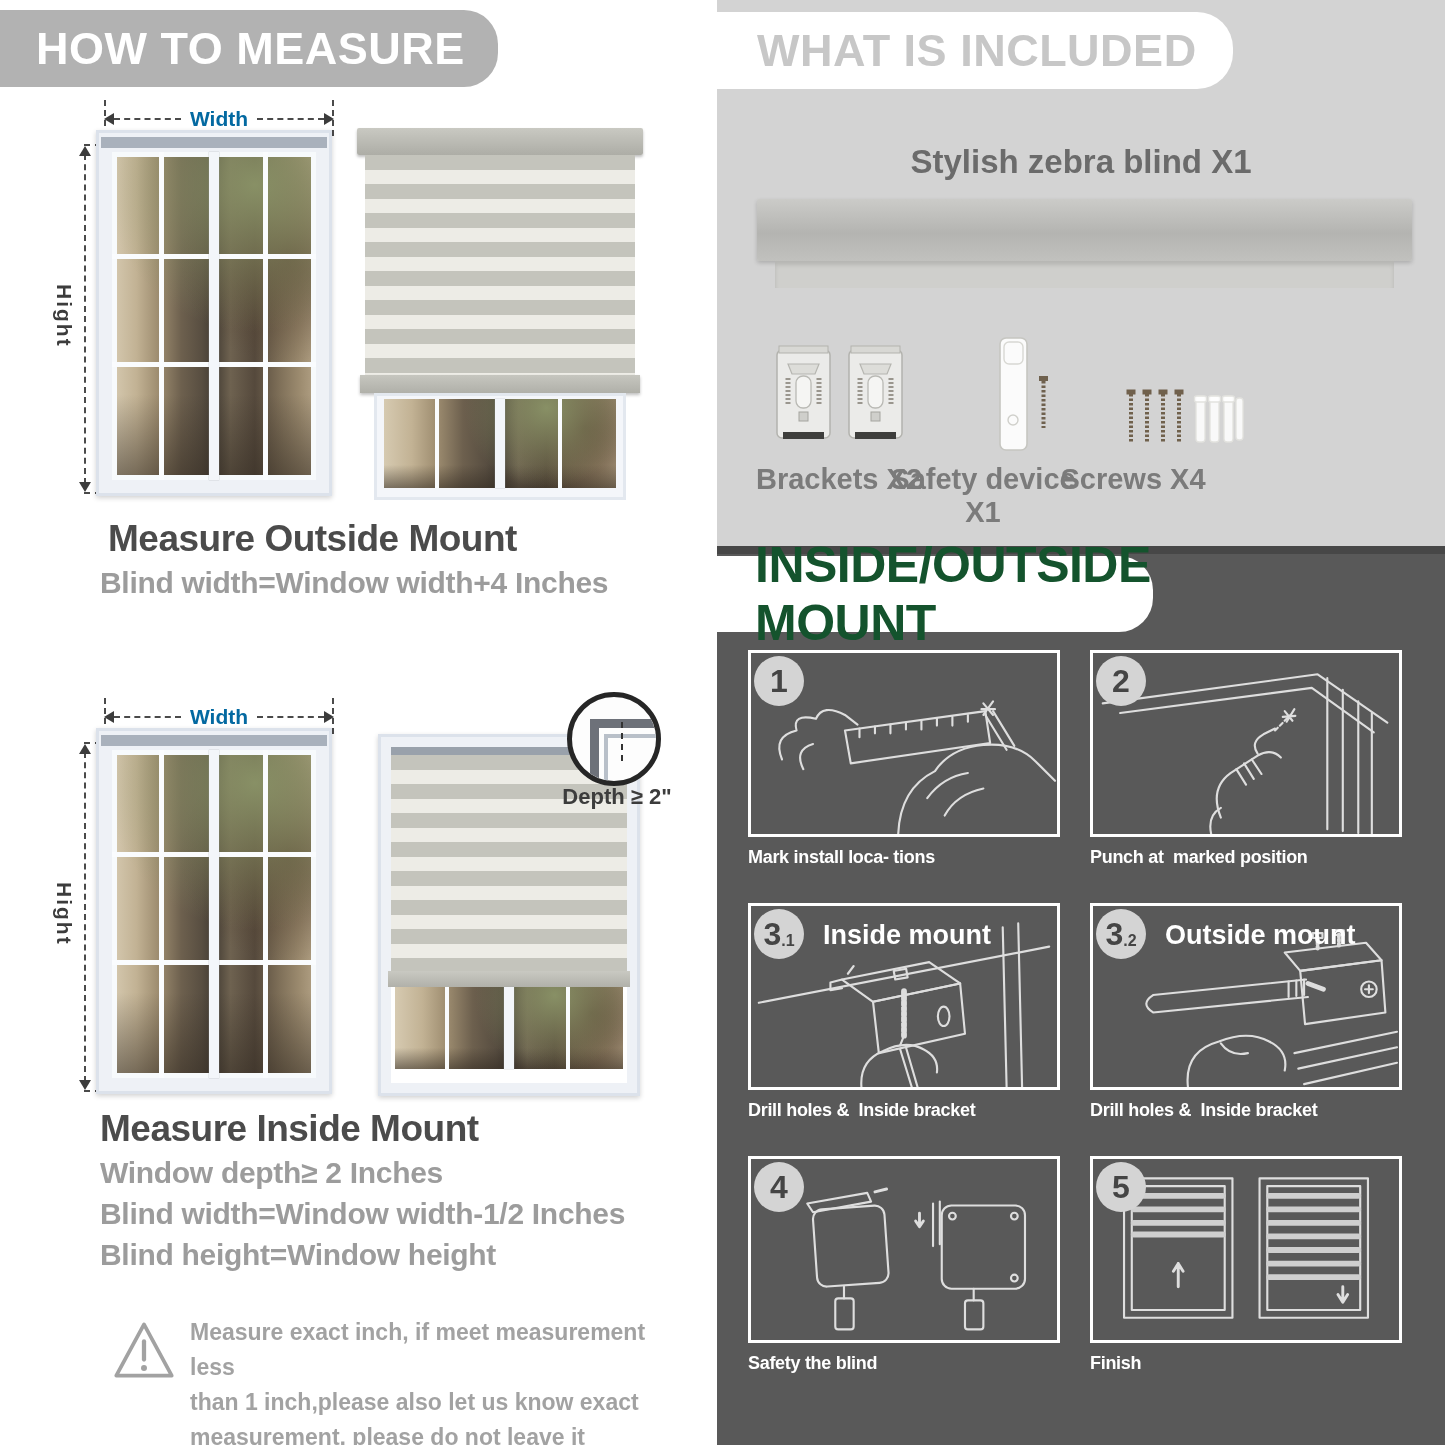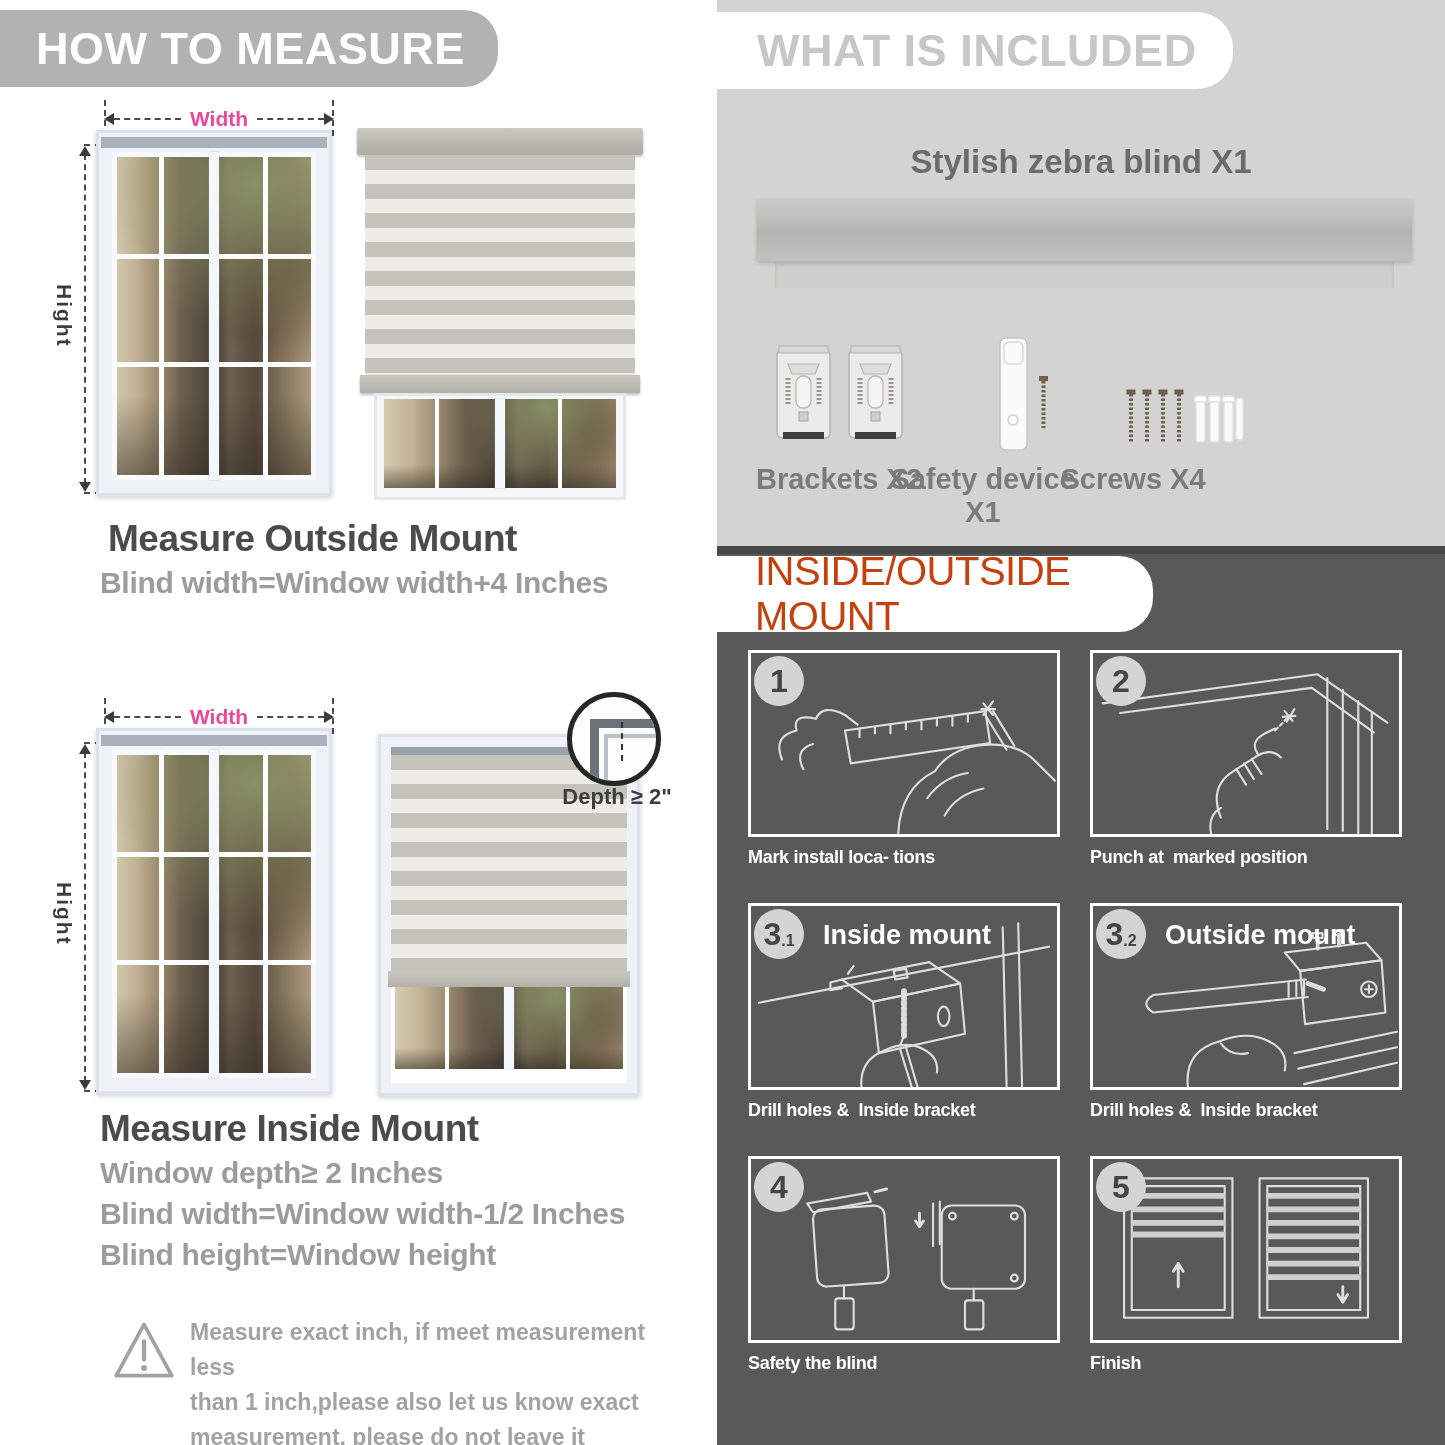--- a/index.html
+++ b/index.html
@@ -9,21 +9,21 @@
 
   
   .hdr-left{left:0;top:10px;width:498px;height:77px;background:#b2b2b2;border-radius:0 34px 34px 0;
             display:flex;align-items:center;padding-left:36px;box-sizing:border-box;}
   .hdr-left span{font-size:45px;font-weight:bold;color:#ffffff;letter-spacing:.5px;}
   .hdr-incl{left:717px;top:12px;width:516px;height:77px;background:#ffffff;border-radius:0 36px 36px 0;
             display:flex;align-items:center;padding-left:40px;box-sizing:border-box;}
   .hdr-incl span{font-size:45px;font-weight:bold;color:#c7c7c7;letter-spacing:.5px;}
   .hdr-mount{left:717px;top:556px;width:436px;height:76px;background:#ffffff;border-radius:0 34px 34px 0;
              display:flex;align-items:center;padding-left:38px;box-sizing:border-box;z-index:3;}
-  .hdr-mount span{font-size:40px;font-weight:normal;color:#c2410c;letter-spacing:-0.5px;}
+  .hdr-mount span{font-size:50px;font-weight:bold;color:#14532d;letter-spacing:-0.5px;}
 
   
   .panel-grey{left:717px;top:0;width:728px;height:546px;background:#d3d3d3;}
   .panel-dark{left:717px;top:546px;width:728px;height:899px;background:#595959;}
   .panel-dark-strip{left:717px;top:546px;width:728px;height:8px;background:#474747;z-index:2;}
 
   
   .win{width:236px;height:366px;background:#eef1f6;box-shadow:inset 0 0 0 3px #dce2eb,0 2px 5px rgba(0,0,0,.18);}
   .lintel{position:absolute;top:7px;left:5px;right:5px;height:11px;background:#a9b1bc;}
   .panes{position:absolute;left:16px;right:16px;top:22px;bottom:16px;background:#fff;}
@@ -50,21 +50,21 @@
   .blindwin2{left:378px;top:734px;width:262px;height:362px;background:#eef1f6;box-shadow:inset 0 0 0 3px #dce2eb,0 2px 5px rgba(0,0,0,.18);}
   .bw2-in{position:absolute;left:13px;right:13px;top:13px;bottom:13px;background:#fff;}
   .bw2-shadow{position:absolute;left:0;right:0;top:0;height:8px;background:#99a1ab;}
   .bw2-stripes{position:absolute;left:0;right:0;top:8px;height:216px;}
   .bw2-rail{position:absolute;left:-3px;right:-3px;top:224px;height:16px;background:linear-gradient(180deg,#c9c9c2,#b1b1aa);}
   .bw2-photo{position:absolute;left:4px;right:4px;top:240px;bottom:14px;}
 
   
   .dimw{display:flex;align-items:center;height:22px;}
   .dimw .dline{flex:1;border-top:2px dashed #4a4a4a;height:0;}
-  .dimw .lbl{margin:0 9px;font-size:21px;font-weight:bold;color:#ec4899;}
+  .dimw .lbl{margin:0 9px;font-size:21px;font-weight:bold;color:#0369a1;}
   .arrL{width:0;height:0;border-top:6px solid transparent;border-bottom:6px solid transparent;border-right:10px solid #3c3c3c;}
   .arrR{width:0;height:0;border-top:6px solid transparent;border-bottom:6px solid transparent;border-left:10px solid #3c3c3c;}
   .tickv{position:absolute;top:-8px;height:36px;border-left:2px dashed #4a4a4a;}
   .dimh{width:2px;}
   .dimh .vline{position:absolute;left:0;top:8px;bottom:8px;border-left:2px dashed #4a4a4a;}
   .dimh .arrT{position:absolute;left:-5px;top:0;width:0;height:0;border-left:6px solid transparent;border-right:6px solid transparent;border-bottom:10px solid #3c3c3c;}
   .dimh .arrB{position:absolute;left:-5px;bottom:0;width:0;height:0;border-left:6px solid transparent;border-right:6px solid transparent;border-top:10px solid #3c3c3c;}
   .dimh .htick{position:absolute;left:0;width:28px;border-top:2px dashed #4a4a4a;}
   .dimh .lbl{position:absolute;left:-32px;top:40%;writing-mode:vertical-rl;font-size:21px;font-weight:bold;color:#3c3c3c;letter-spacing:2px;}
 

